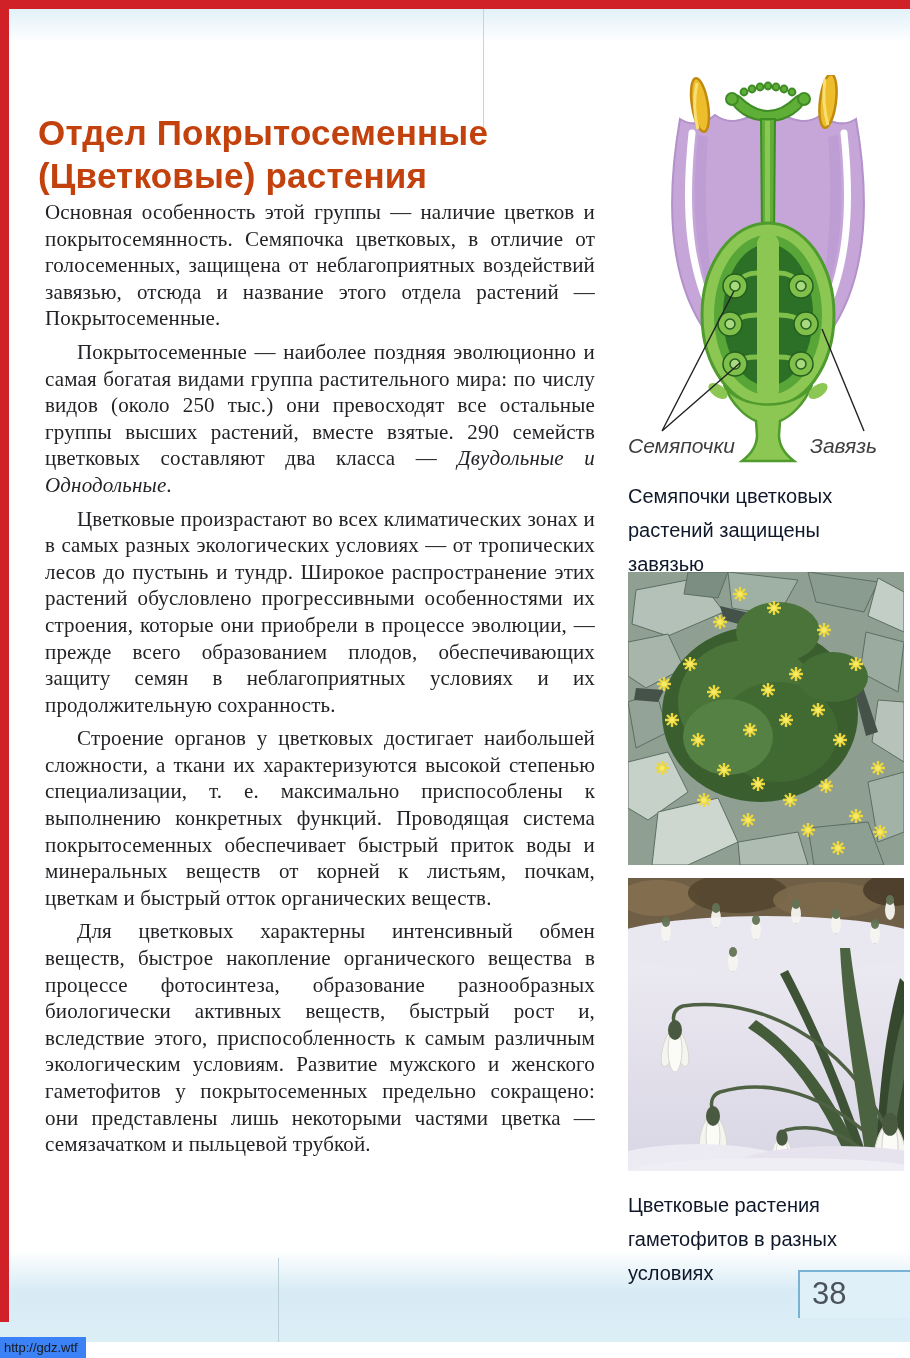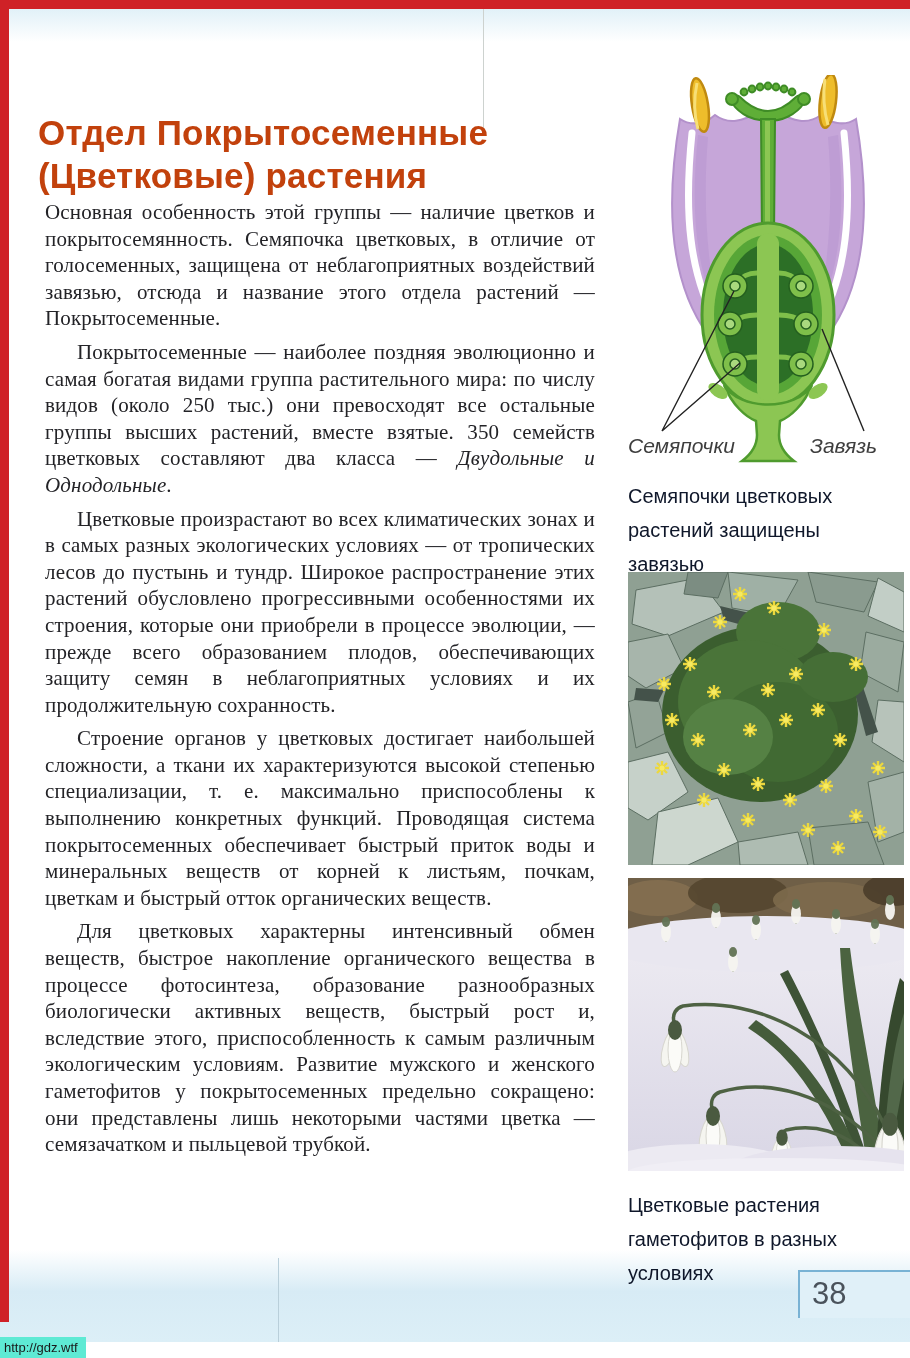--- a/index.html
+++ b/index.html
@@ -34,21 +34,21 @@
   #flower-svg{position:absolute;left:628px;top:75px;width:280px;height:390px;}
   .figlbl{font:italic 21px "Liberation Sans", sans-serif;fill:#3e3e3e;}
   .photo{position:absolute;left:628px;width:276px;height:293px;display:block;}
   #photo1{top:572px;} #photo2{top:878px;}
 
   
   #pagenum-box{position:absolute;left:798px;top:1270px;width:100px;height:46px;
     border-top:2px solid #79b2d4;border-left:2px solid #79b2d4;background:#e0f0f8;
     padding-left:12px;font-family:"Liberation Sans", sans-serif;
     font-size:31px;line-height:44px;color:#4a525b;}
-  #watermark{position:absolute;left:0;top:1337px;background:#5eead4;color:#191919;
+  #watermark{position:absolute;left:0;top:1337px;background:#3b82f6;color:#191919;
     font-family:"Liberation Sans", sans-serif;font-size:13px;padding:3px 8px 4px 4px;}
 </style>
 </head>
 <body>
 
 <div id="page">
 
   <div class="band-top"></div>
   <div class="band-bottom"></div>
   <div class="seam" id="seam-top"></div>
@@ -56,21 +56,21 @@
   <div class="bar-red-top"></div>
   <div class="bar-red-left"></div>
 
   <h1 id="title">
     <div>Отдел Покрытосеменные</div>
     <div>(Цветковые) растения</div>
   </h1>
 
   <div id="textcol">
     <p class="first">Основная особенность этой группы — наличие цветков и покрытосемянность. Семяпочка цветковых, в отличие от голосеменных, защищена от неблагоприятных воздействий завязью, отсюда и название этого отдела растений — Покрытосеменные.</p>
-    <p><span>Покрытосеменные — наиболее поздняя эволюционно и самая богатая видами группа растительного мира: по числу видов (около 250 тыс.) они превосходят все остальные группы высших растений, вместе взятые. 350 семейств цветковых составляют два класса — </span><span class="it">Двудольные и Однодольные</span><span>.</span></p>
+    <p><span>Покрытосеменные — наиболее поздняя эволюционно и самая богатая видами группа растительного мира: по числу видов (около 250 тыс.) они превосходят все остальные группы высших растений, вместе взятые. 290 семейств цветковых составляют два класса — </span><span class="it">Двудольные и Однодольные</span><span>.</span></p>
     <p>Цветковые произрастают во всех климатических зонах и в самых разных экологических условиях — от тропических лесов до пустынь и тундр. Широкое распространение этих растений обусловлено прогрессивными особенностями их строения, которые они приобрели в процессе эволюции, — прежде всего образованием плодов, обеспечивающих защиту семян в неблагоприятных условиях и их продолжительную сохранность.</p>
     <p>Строение органов у цветковых достигает наибольшей сложности, а ткани их характеризуются высокой степенью специализации, т. е. максимально приспособлены к выполнению конкретных функций. Проводящая система покрытосеменных обеспечивает быстрый приток воды и минеральных веществ от корней к листьям, почкам, цветкам и быстрый отток органических веществ.</p>
     <p>Для цветковых характерны интенсивный обмен веществ, быстрое накопление органического вещества в процессе фотосинтеза, образование разнообразных биологически активных веществ, быстрый рост и, вследствие этого, приспособленность к самым различным экологическим условиям. Развитие мужского и женского гаметофитов у покрытосеменных предельно сокращено: они представлены лишь некоторыми частями цветка — семязачатком и пыльцевой трубкой.</p>
   </div>
 
   <svg id="flower-svg" viewBox="0 0 280 390">
 
     <path fill="#c6a6d9" stroke="#b391cb" stroke-width="2" d="M52,44 C38,125 40,205 80,260 C98,288 122,300 140,302 C158,300 182,288 200,260
          C240,205 242,125 228,44 C216,52 202,48 193,40 C180,50 163,46 154,38
          C147,44 133,44 126,38 C117,46 100,50 87,40 C78,48 64,52 52,44 Z"></path>

